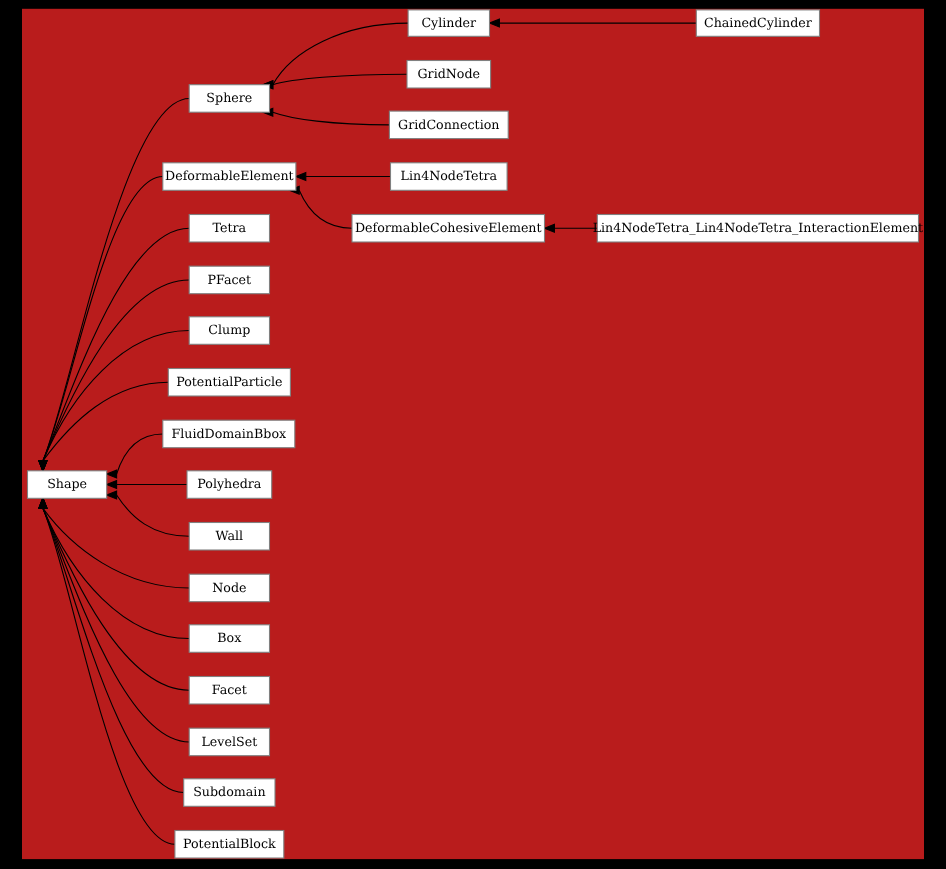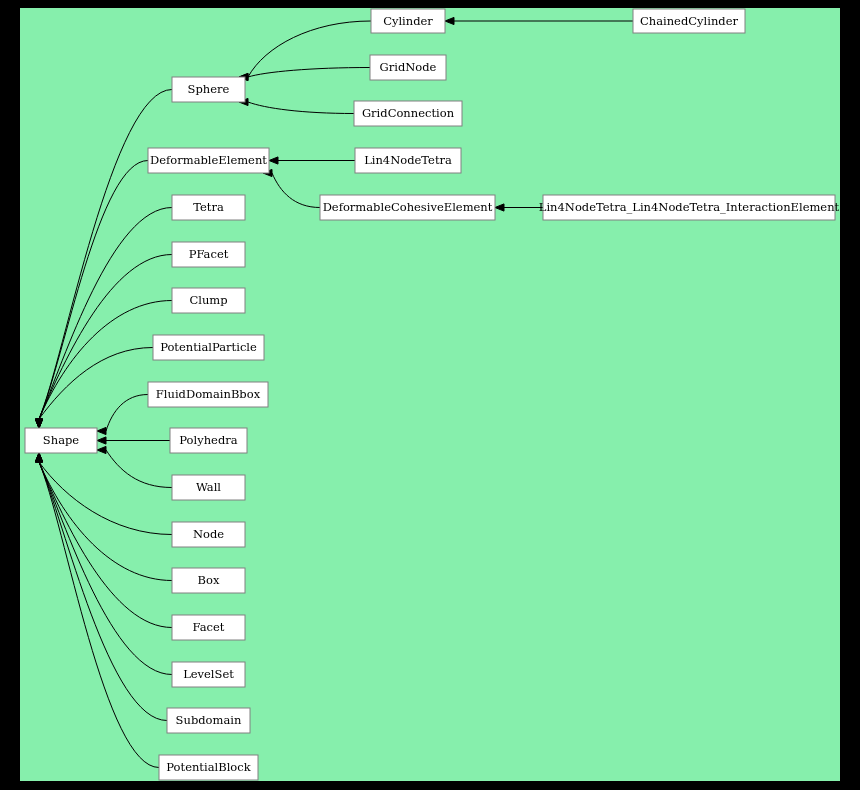--- a/index.html
+++ b/index.html
@@ -19,21 +19,21 @@
     width: 860px;
     height: 790px;
     background: #000000;
   }
   #graph-canvas {
     position: absolute;
     left: 20px;
     top: 8px;
     width: 820px;
     height: 773px;
-    background: #86efac;
+    background: #b91c1c;
   }
   svg.graph {
     display: block;
     width: 820px;
     height: 773px;
     shape-rendering: geometricPrecision;
   }
   .edge-path {
     fill: none;
     stroke: #000000;

